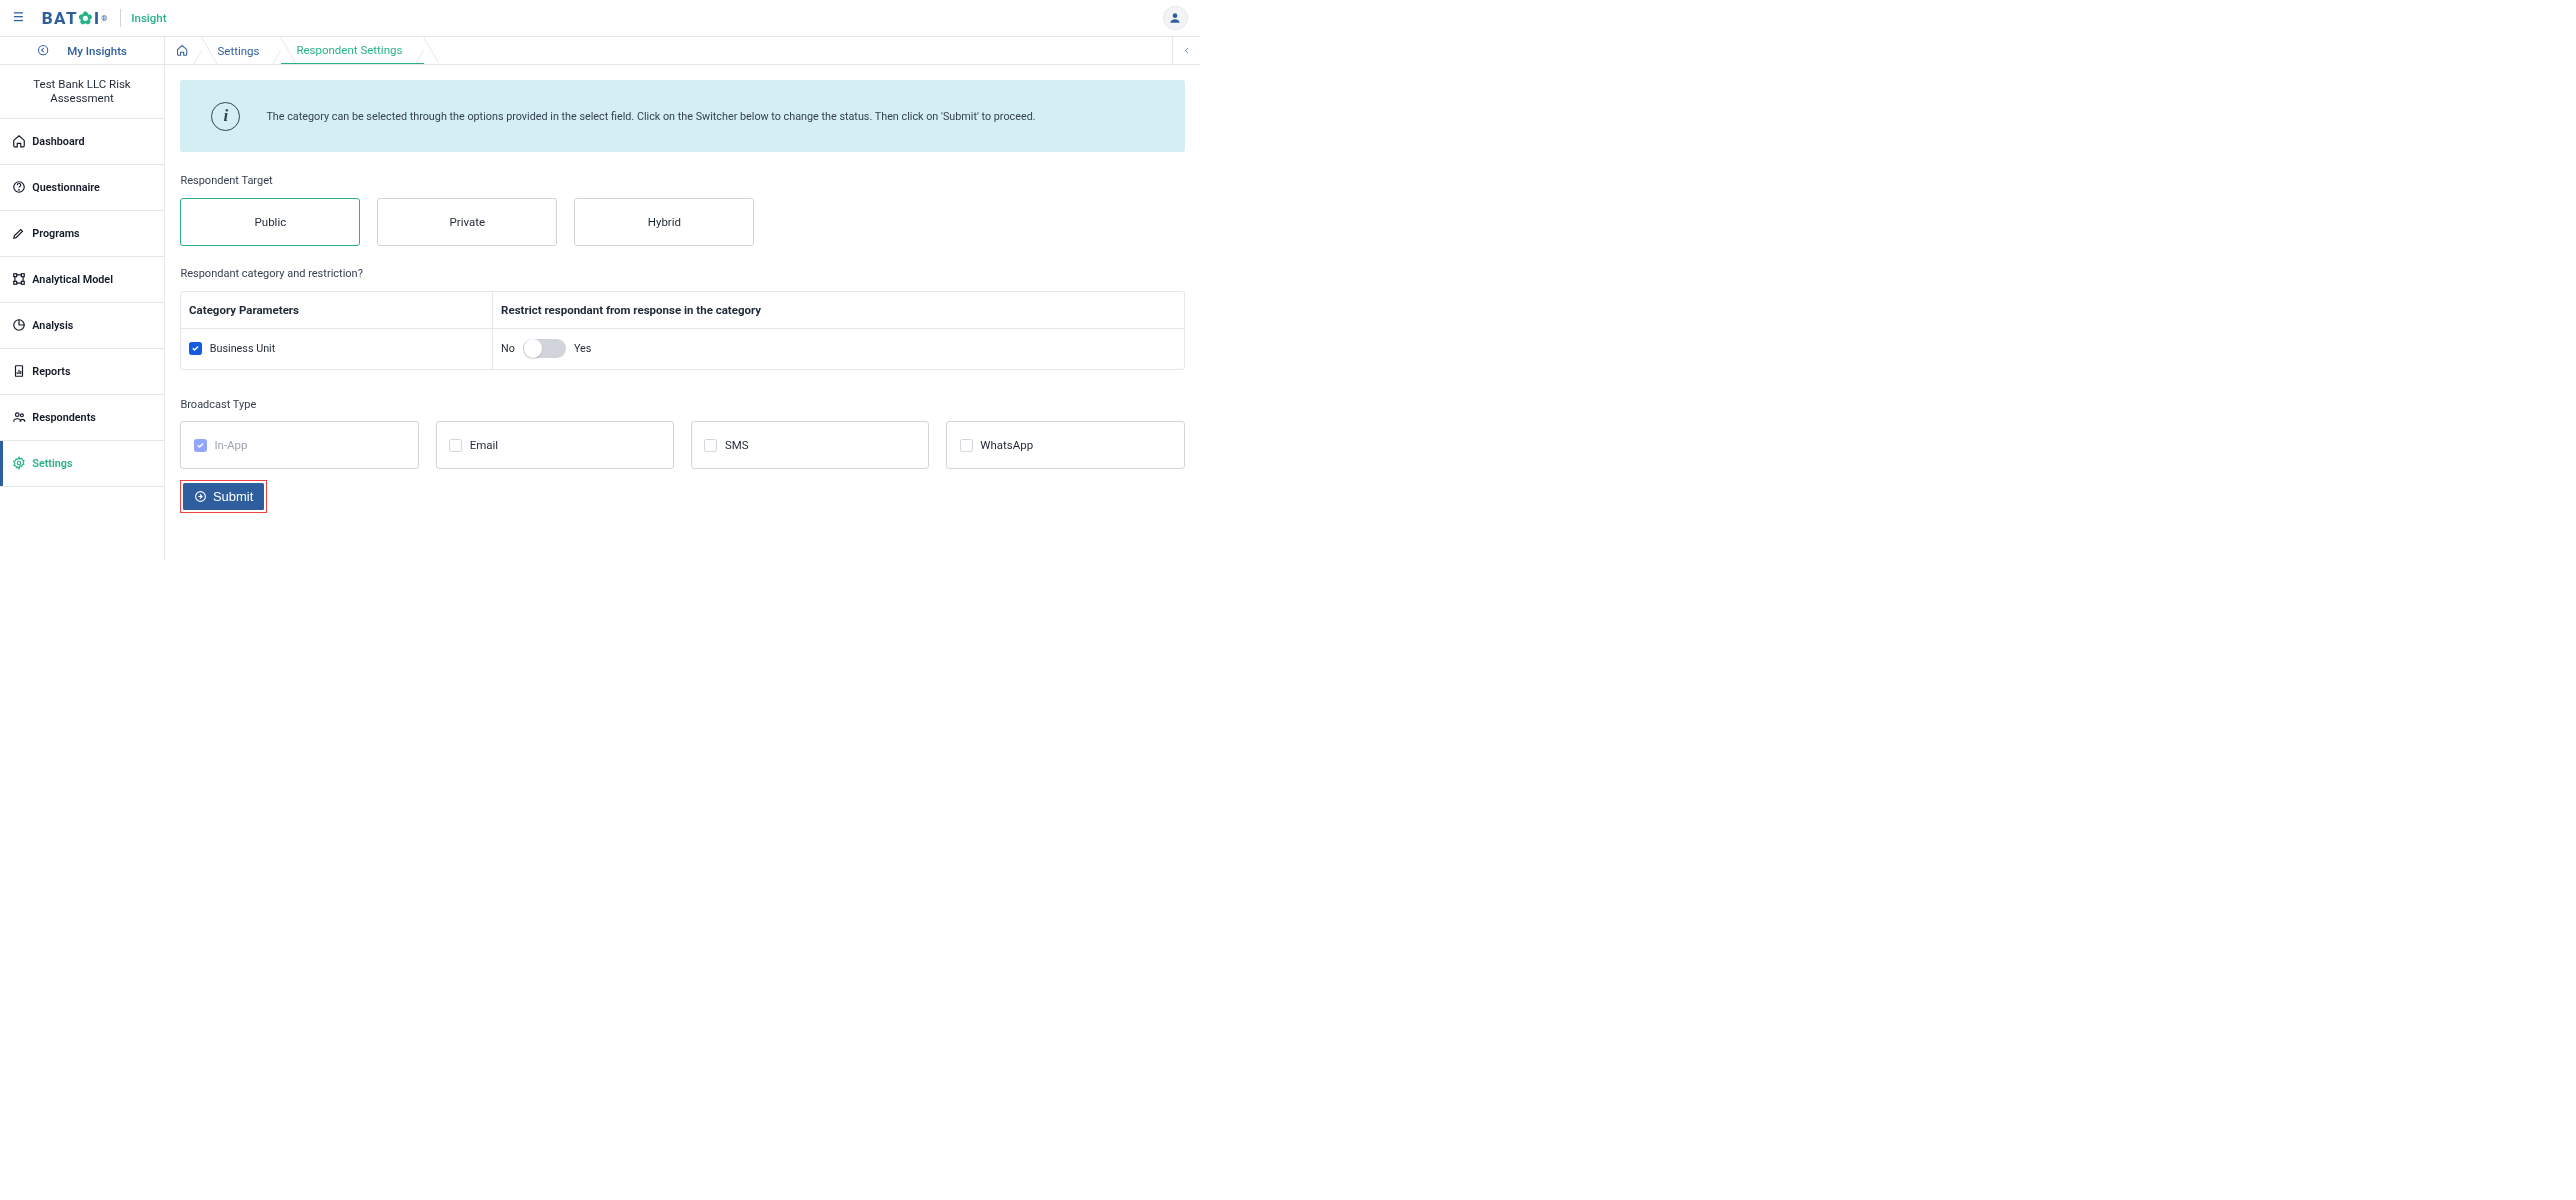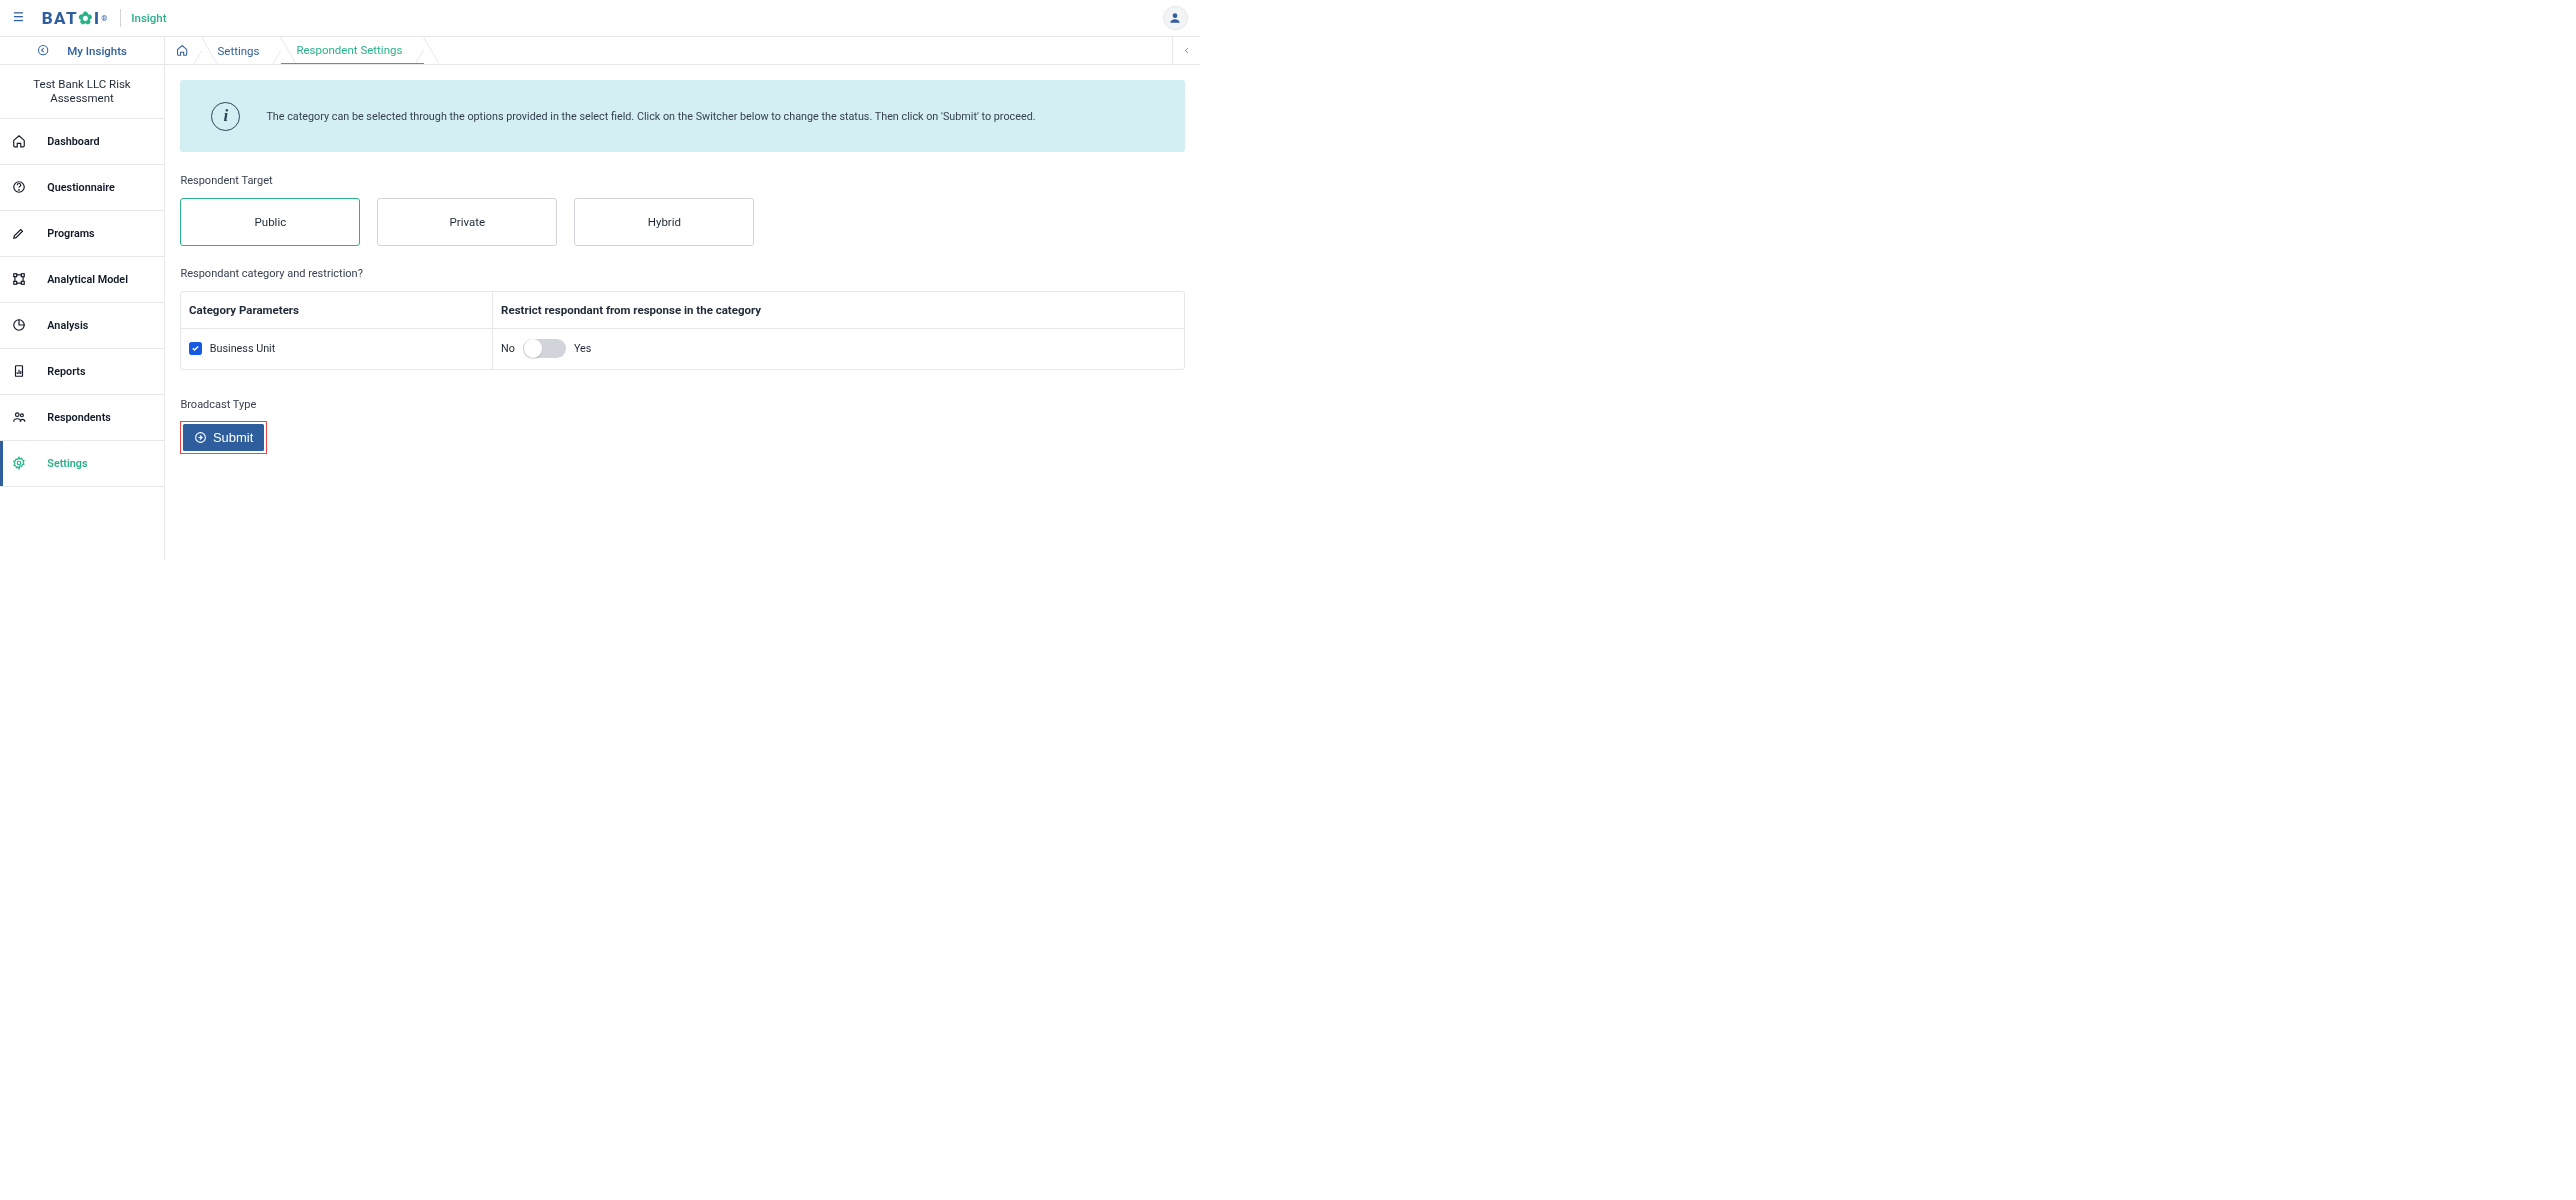--- a/index.html
+++ b/index.html
@@ -89,21 +89,21 @@
   .sidebar-title {
     padding: 12.3px 9.2px;
     text-align: center;
     font-size: 11.5px;
     color: #1f2937;
     border-bottom: 0.8px solid #e5e7eb;
   }
   .nav-item {
     display: flex;
     align-items: center;
-    gap: 21px;
+    gap: 6px;
     padding: 0 12.3px;
     height: 46px;
     border-bottom: 0.8px solid #e5e7eb;
     font-weight: 600;
     color: #111827;
     cursor: pointer;
     position: relative;
   }
   .nav-item svg { width: 14px; height: 14px; flex-shrink: 0; }
   .nav-item.active {
@@ -503,20 +503,42 @@
                 <div class="knob"></div>
               </div>
               <span>Yes</span>
             </div>
           </div>
         </div>
       </div>
 
       
       <div class="section-label" style="margin-top:28px">Broadcast Type</div>
+      <div class="broadcast-row">
+        <div class="broadcast-option muted">
+          <span class="chk muted">
+            <svg viewBox="0 0 24 24" fill="none" stroke="currentColor" stroke-width="4">
+                <path d="M5 12l5 5L20 7"></path>
+              </svg>
+          </span>
+          <span>In-App</span>
+        </div>
+        <div class="broadcast-option">
+          <span class="chk"></span>
+          <span>Email</span>
+        </div>
+        <div class="broadcast-option">
+          <span class="chk"></span>
+          <span>SMS</span>
+        </div>
+        <div class="broadcast-option">
+          <span class="chk"></span>
+          <span>WhatsApp</span>
+        </div>
+      </div>
 
       
       <div class="submit-highlight">
         <button class="submit-btn">
           <svg viewBox="0 0 24 24" fill="none" stroke="currentColor" stroke-width="2">
               <circle cx="12" cy="12" r="9"></circle>
               <path d="M11 8l4 4-4 4M8 12h7"></path>
             </svg>
           <span>Submit</span>
         </button>

